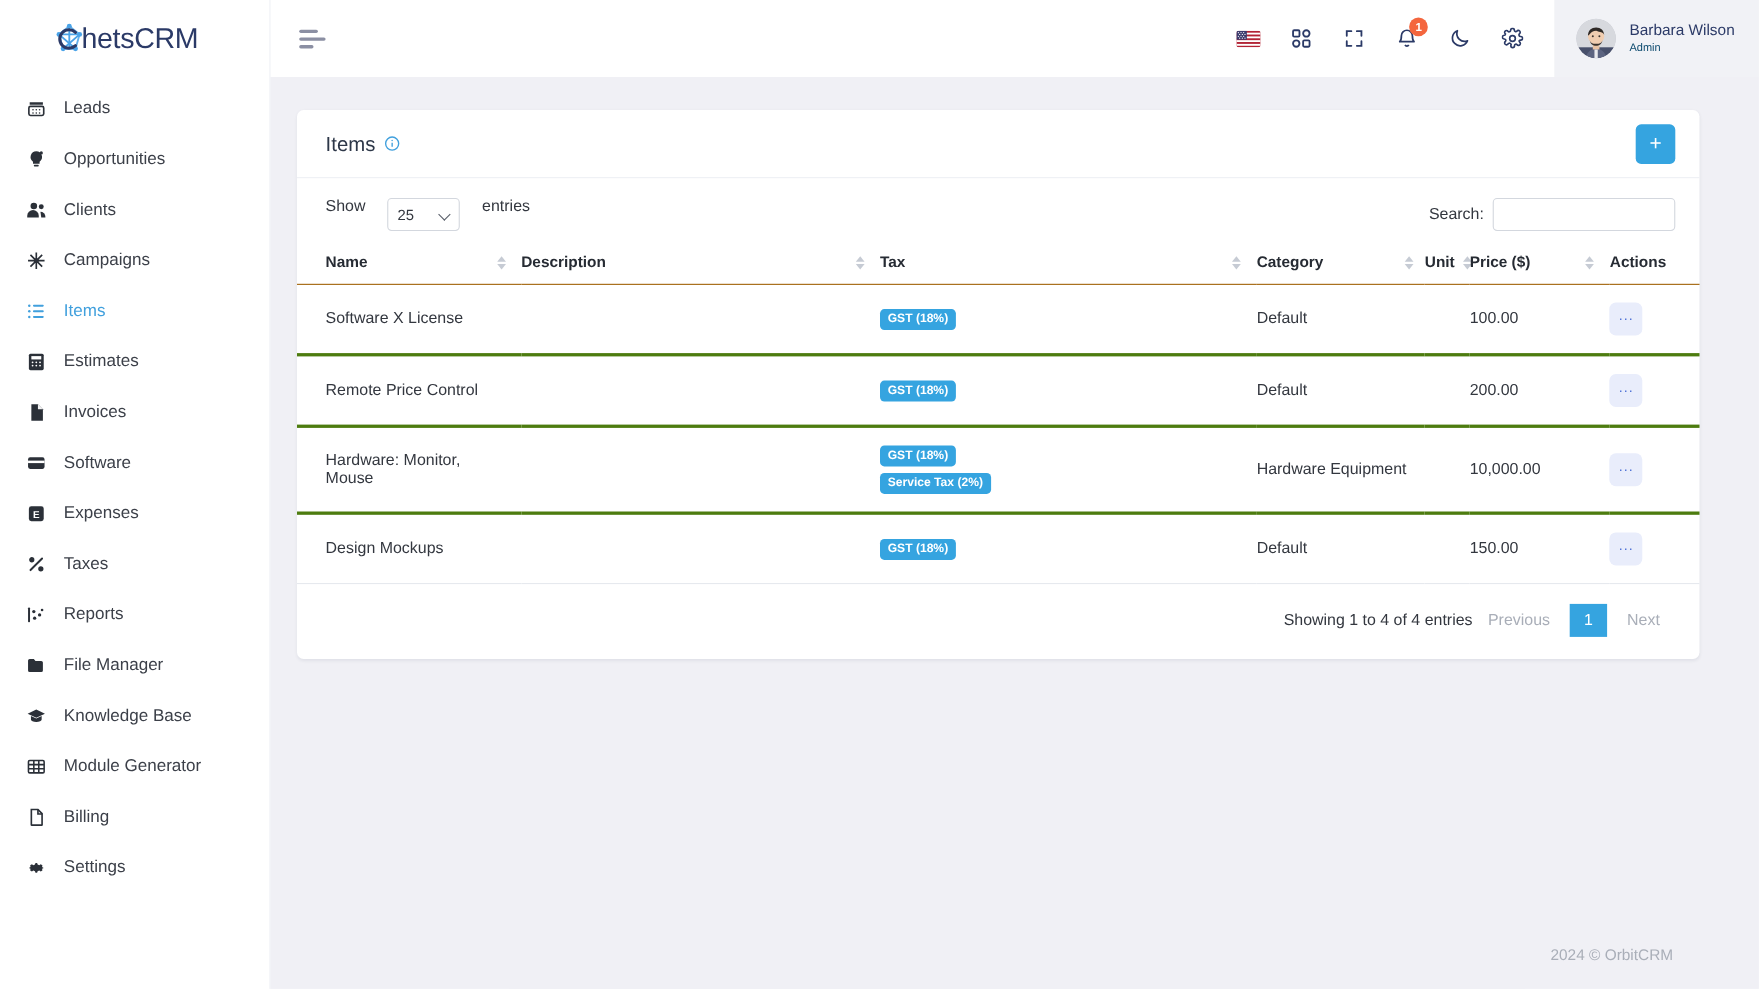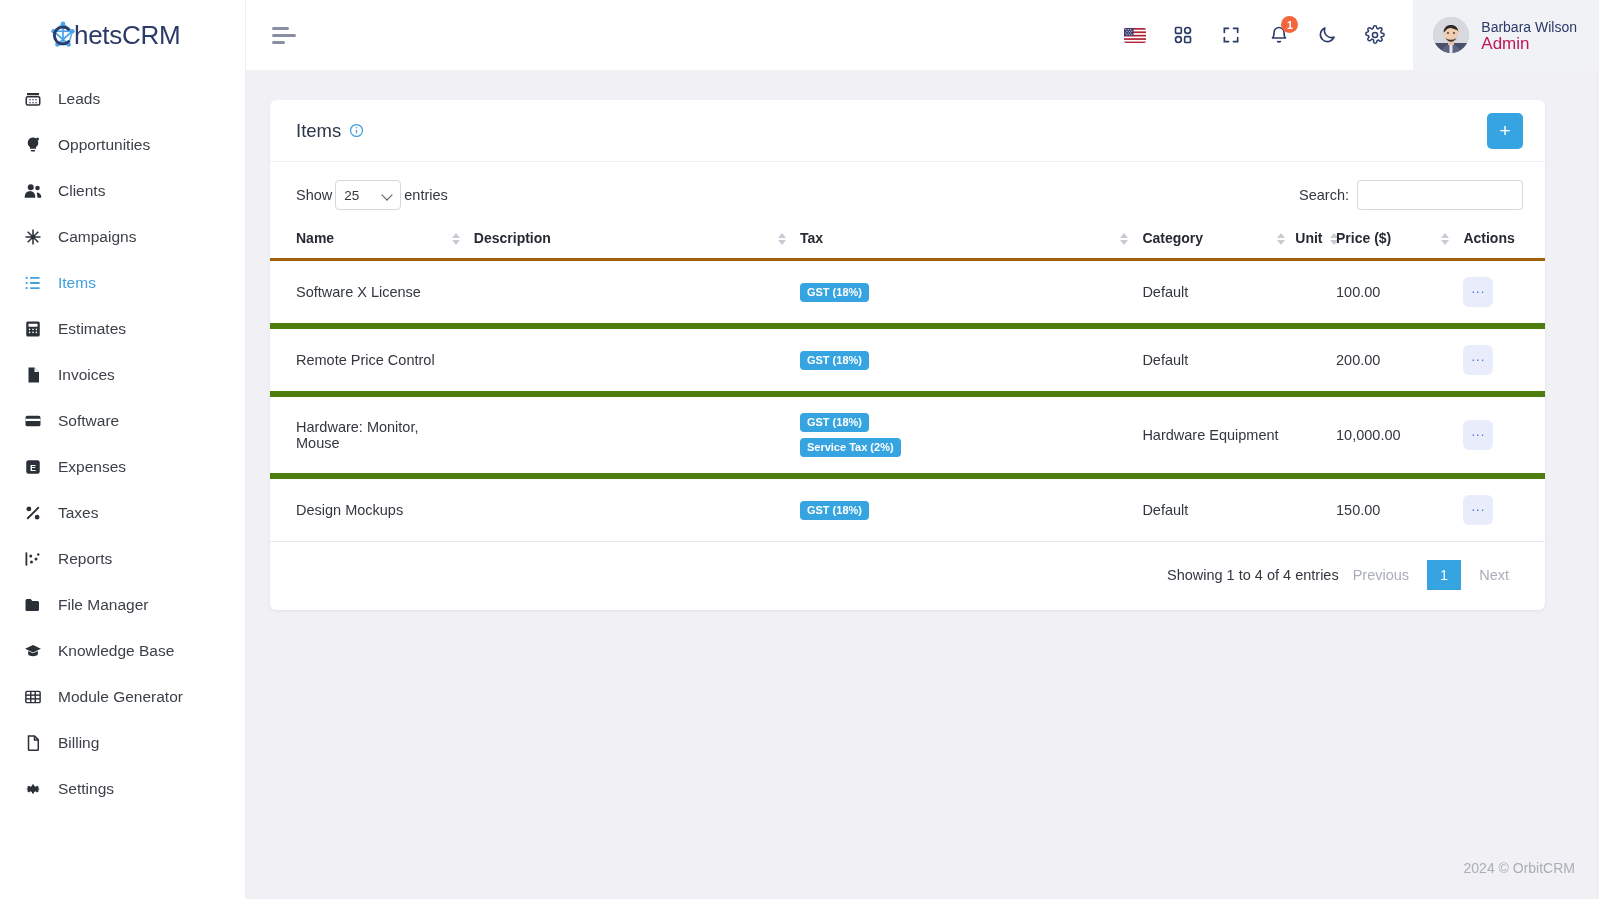--- a/index.html
+++ b/index.html
@@ -58,70 +58,70 @@
     background: #f4663e; color: #fff; border-radius: 50%;
     font-size: 10.5px; display:flex; align-items:center; justify-content:center;
     font-weight: bold;
   }
   .user-box {
     background: #f1f2f6; height: 70px; display: flex; align-items: center;
     gap: 12px; padding: 0 22px 0 20px; min-width: 174px; cursor: pointer;
   }
   .avatar { width: 36px; height: 36px; border-radius: 50%; overflow: hidden; background:#c9ccd4; flex:0 0 36px; }
   .user-name { font-size: 14px; color: #2b3a67; line-height: 17px; }
-  .user-role { font-size: 17px; color: #be185d; line-height: 16px; }
+  .user-role { font-size: 10px; color: #0c4a6e; line-height: 16px; }
 
   
   .content { flex: 1 1 auto; padding: 30px 54px 0 24px; overflow: hidden; }
   .card { background:#fff; border-radius: 6px; box-shadow: 0 1px 3px rgba(30,40,70,.07); }
   .card-head {
     height: 62px; display:flex; align-items:center; justify-content:space-between;
     padding: 0 22px 0 26px; border-bottom: 1px solid #eef0f4;
   }
   .card-title { font-size: 18.5px; color: #2d3748; display:flex; align-items:center; gap:8px; }
   .info-ico { color:#41a0dd; display:flex; }
   .add-btn {
     width: 36px; height: 36px; background: #35a4e0; color:#fff; border:none;
     border-radius: 5px; font-size: 19px; line-height: 1; cursor:pointer;
   }
   .table-tools { display:flex; align-items:center; justify-content:space-between; padding: 18px 22px 10px 26px; }
-  .show-entries { display:flex; align-items:center; gap:3px; font-size:14.5px; color:#33373f; }
+  .show-entries { display:flex; align-items:flex-start; gap:20px; font-size:14.5px; color:#33373f; }
   .sel {
     appearance:none; -webkit-appearance:none; border:1px solid #d3d7de; border-radius:4px;
     height:30px; width:66px; padding: 0 8px; font-size:13.5px; color:#33373f; background:#fff;
     font-family:"Liberation Sans", sans-serif; cursor:pointer;
   }
   .sel-wrap { position:relative; display:inline-flex; }
   .sel-wrap::after {
     content:""; position:absolute; right:10px; top:11px; width:7px; height:7px;
     border-right:1.6px solid #555b66; border-bottom:1.6px solid #555b66;
     transform: rotate(45deg); pointer-events:none;
   }
   .search-wrap { display:flex; align-items:center; gap:8px; font-size:14.5px; color:#33373f; }
   .search-input {
     border:1px solid #d3d7de; border-radius:4px; height:30px; width:166px; padding:0 8px;
     font-size:13.5px; font-family:"Liberation Sans", sans-serif; color:#33373f; outline:none;
   }
 
   table { width: 100%; border-collapse: collapse; }
   thead th {
     text-align:left; font-size:14px; color:#262b33; font-weight:bold;
-    padding: 10px 8px 12px 0; border-bottom: 3px solid #a16207; position:relative;
+    padding: 10px 8px 12px 0; border-bottom: 1px solid #a16207; position:relative;
     white-space: nowrap;
   }
   thead th .sorter {
     display:inline-flex; flex-direction:column; gap:2px; position:absolute; top:13px;
     color:#c6cbd4;
   }
   .sorter span { display:block; width:0; height:0; border-left:4px solid transparent; border-right:4px solid transparent; }
   .sorter .up { border-bottom:5px solid #c6cbd4; }
   .sorter .dn { border-top:5px solid #c6cbd4; }
   tbody td {
     font-size:14.5px; color:#33373f; padding: 16px 8px 16px 0;
-    border-bottom: 6px solid #4d7c0f; vertical-align: middle;
+    border-bottom: 3px solid #4d7c0f; vertical-align: middle;
   }
   tbody tr:last-child td { border-bottom: 1px solid #e6e9ee; }
   .col-name { padding-left: 26px !important; width: 200px; }
   .col-desc { width: 320px; }
   .col-tax  { width: 336px; }
   .col-cat  { width: 150px; }
   .col-unit { width: 40px; }
   .col-price{ width: 125px; }
   .col-act  { width: 80px; padding-right: 26px !important; }
   th.col-act { text-align:left; }
@@ -135,21 +135,21 @@
     color:#4d6fd6; font-size: 13px; letter-spacing:1px; line-height: 6px; cursor:pointer;
     display:flex; align-items:center; justify-content:center; padding-bottom:6px;
     font-family:"Liberation Sans", sans-serif;
   }
   .table-foot { display:flex; align-items:center; justify-content:flex-end; padding: 18px 22px 20px 26px; }
   .showing { font-size:14.5px; color:#33373f; }
   .pager { display:flex; align-items:center; gap:4px; }
   .pager a { font-size:14.5px; color:#a9aeb8; padding: 7px 14px; text-decoration:none; cursor:pointer; }
   .pager a.page { color:#fff; background:#35a4e0; padding: 7px 13px; }
 
-  .footer { height: 62px; display:flex; align-items:center; justify-content:flex-end; padding-right: 24px; }
+  .footer { height: 62px; display:flex; align-items:center; justify-content:flex-end; padding-right: 78px; }
   .footer span { color:#a9aeb8; font-size:14px; }
 </style>
 </head>
 <body>
 
 <div class="app">
 
   <aside class="sidebar">
     <div class="brand">
       <div class="brand-mark">

